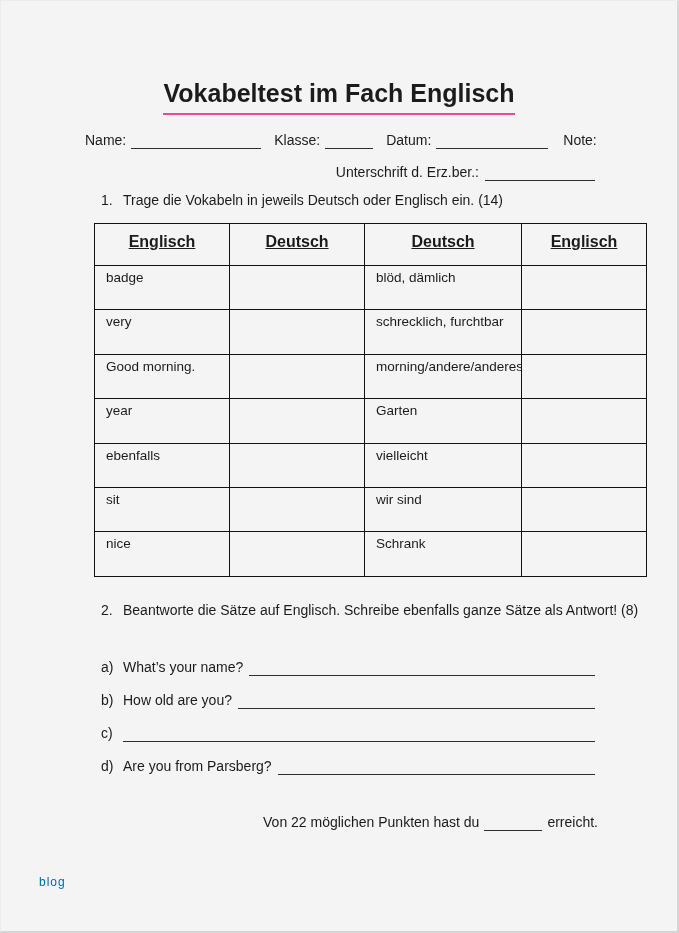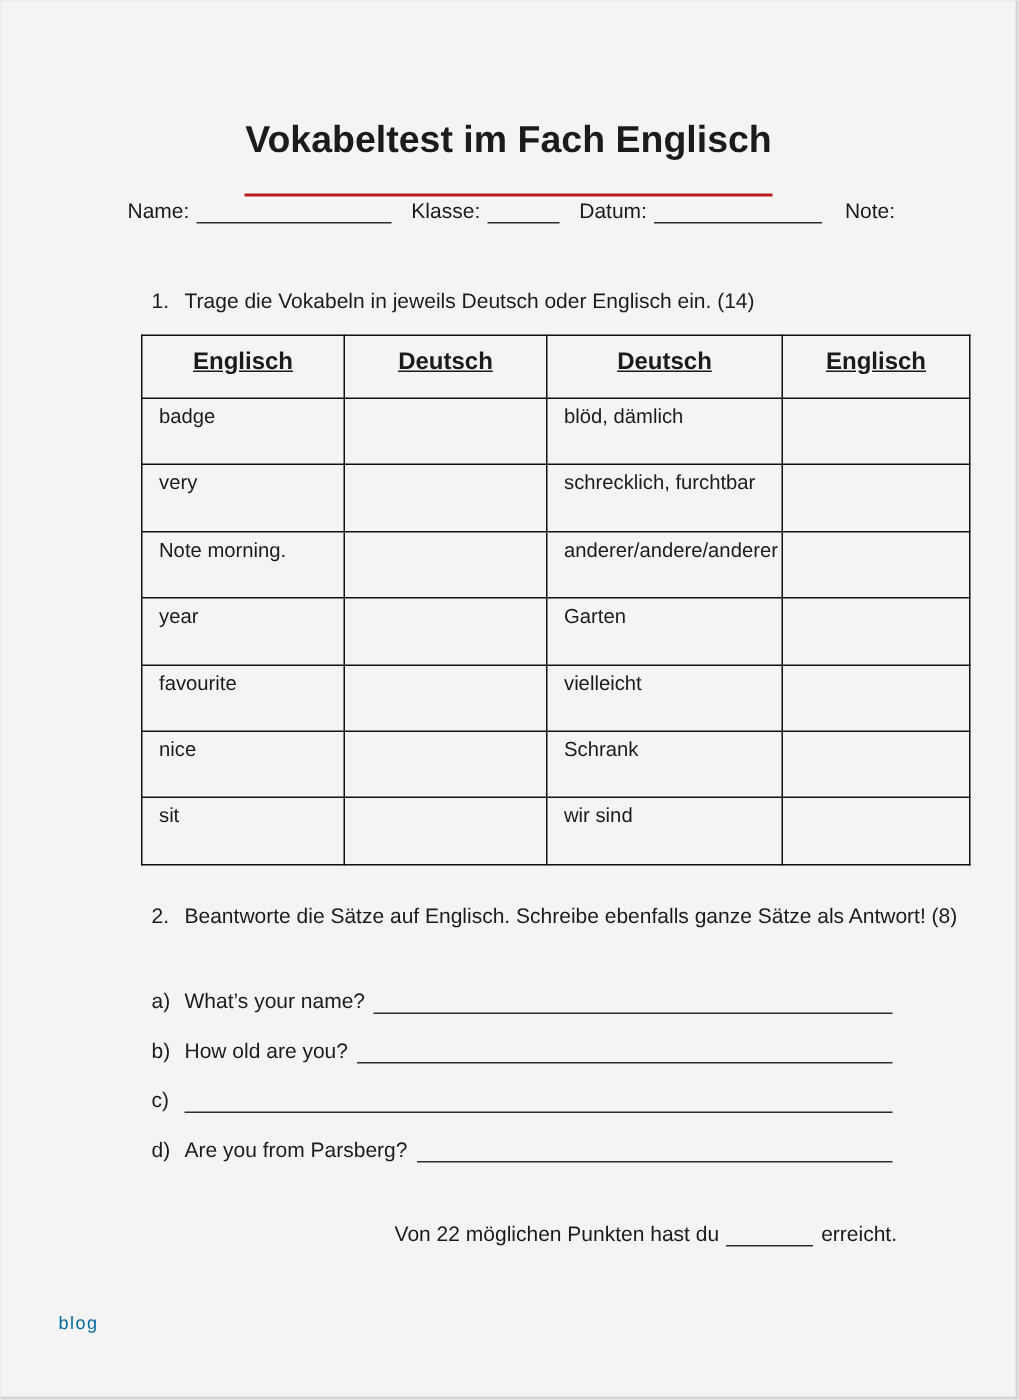--- a/index.html
+++ b/index.html
@@ -16,22 +16,22 @@
     color:#1b1b1b;
     overflow:hidden;
   }
   .title{
     position:absolute;top:78px;left:0;right:0;
     text-align:center;
   }
   .title span{
     display:inline-block;
     font-size:25px;font-weight:bold;
-    border-bottom:2px solid #b91c1c;
-    padding-bottom:21px;
+    border-bottom:2px solid #ec4899;
+    padding-bottom:5px;
   }
   .meta-row{
     position:absolute;top:130px;left:84px;right:60px;
     display:flex;align-items:center;
     font-size:14px;line-height:18px;white-space:nowrap;
   }
   .w-line{
     display:inline-block;
     border-bottom:1px solid #2e2e2e;
     height:16px;
@@ -105,20 +105,24 @@
   <div class="meta-row">
     <span class="lbl">Name:</span>
     <span class="w-line" style="width:130px;margin-right:13px;"></span>
     <span class="lbl">Klasse:</span>
     <span class="w-line" style="width:48px;margin-right:13px;"></span>
     <span class="lbl">Datum:</span>
     <span class="w-line" style="width:112px;margin-right:15px;"></span>
     <span class="lbl">Note:</span>
   </div>
 
+  <div class="sig-row">
+    <span class="lbl" style="margin-right:6px;">Unterschrift d. Erz.ber.:</span>
+    <span class="w-line" style="width:110px;"></span>
+  </div>
 
   <div class="task-line" style="top:190px;">
     <span class="num">1.</span>
     <span>Trage die Vokabeln in jeweils Deutsch oder Englisch ein. (14)</span>
   </div>
 
   <table class="vocab-table">
     <colgroup>
       <col class="col1">
         <col class="col2">
@@ -140,47 +144,47 @@
         <td>blöd, dämlich</td>
         <td></td>
       </tr>
       <tr>
         <td>very</td>
         <td></td>
         <td>schrecklich, furchtbar</td>
         <td></td>
       </tr>
       <tr>
-        <td>Note morning.</td>
-        <td></td>
-        <td>anderer/andere/anderer</td>
+        <td>Good morning.</td>
+        <td></td>
+        <td>morning/andere/anderes</td>
         <td></td>
       </tr>
       <tr>
         <td>year</td>
         <td></td>
         <td>Garten</td>
         <td></td>
       </tr>
       <tr>
-        <td>favourite</td>
+        <td>ebenfalls</td>
         <td></td>
         <td>vielleicht</td>
         <td></td>
       </tr>
       <tr>
+        <td>sit</td>
+        <td></td>
+        <td>wir sind</td>
+        <td></td>
+      </tr>
+      <tr>
         <td>nice</td>
         <td></td>
         <td>Schrank</td>
-        <td></td>
-      </tr>
-      <tr>
-        <td>sit</td>
-        <td></td>
-        <td>wir sind</td>
         <td></td>
       </tr>
     </tbody>
   </table>
 
   <div class="task-line" style="top:600px;">
     <span class="num">2.</span>
     <span>Beantworte die Sätze auf Englisch. Schreibe ebenfalls ganze Sätze als Antwort! (8)</span>
   </div>
 

